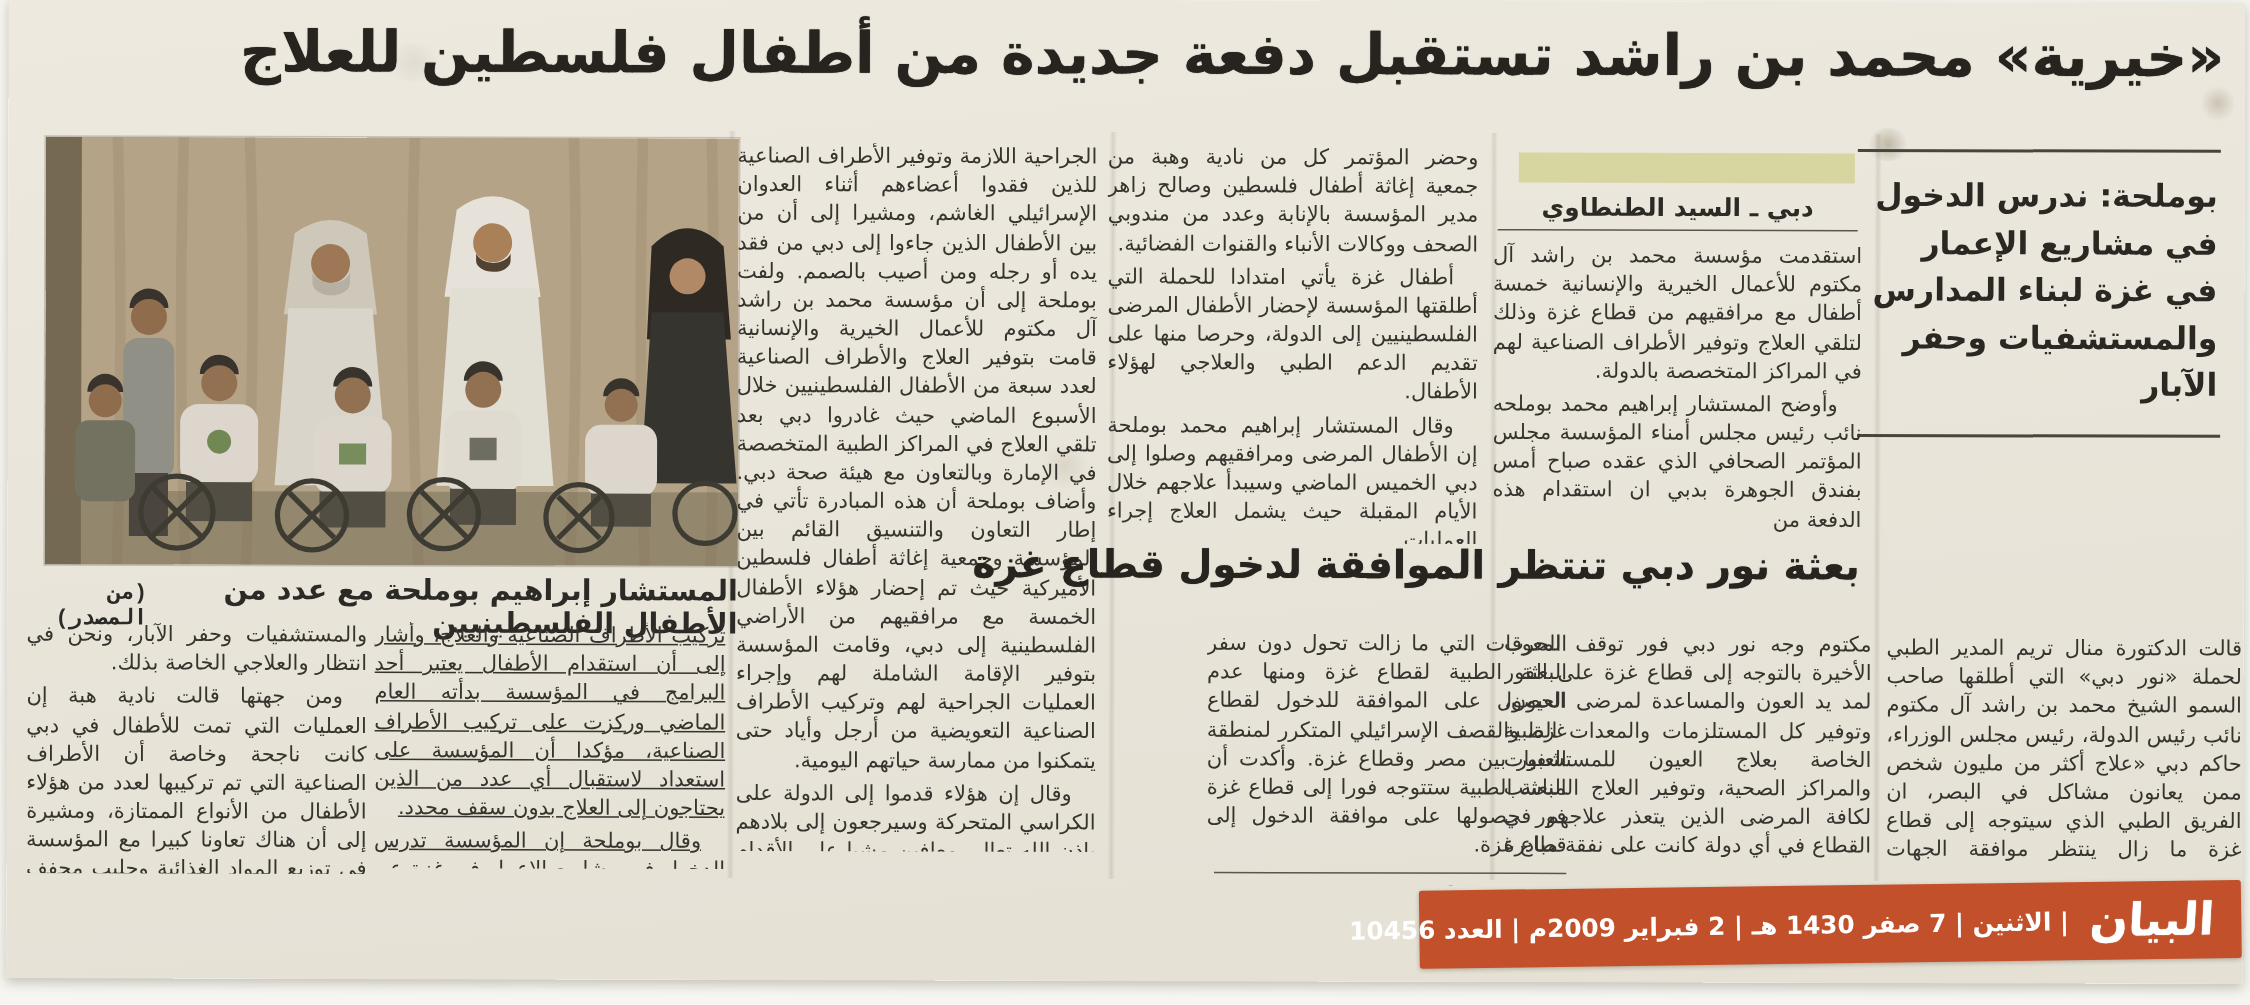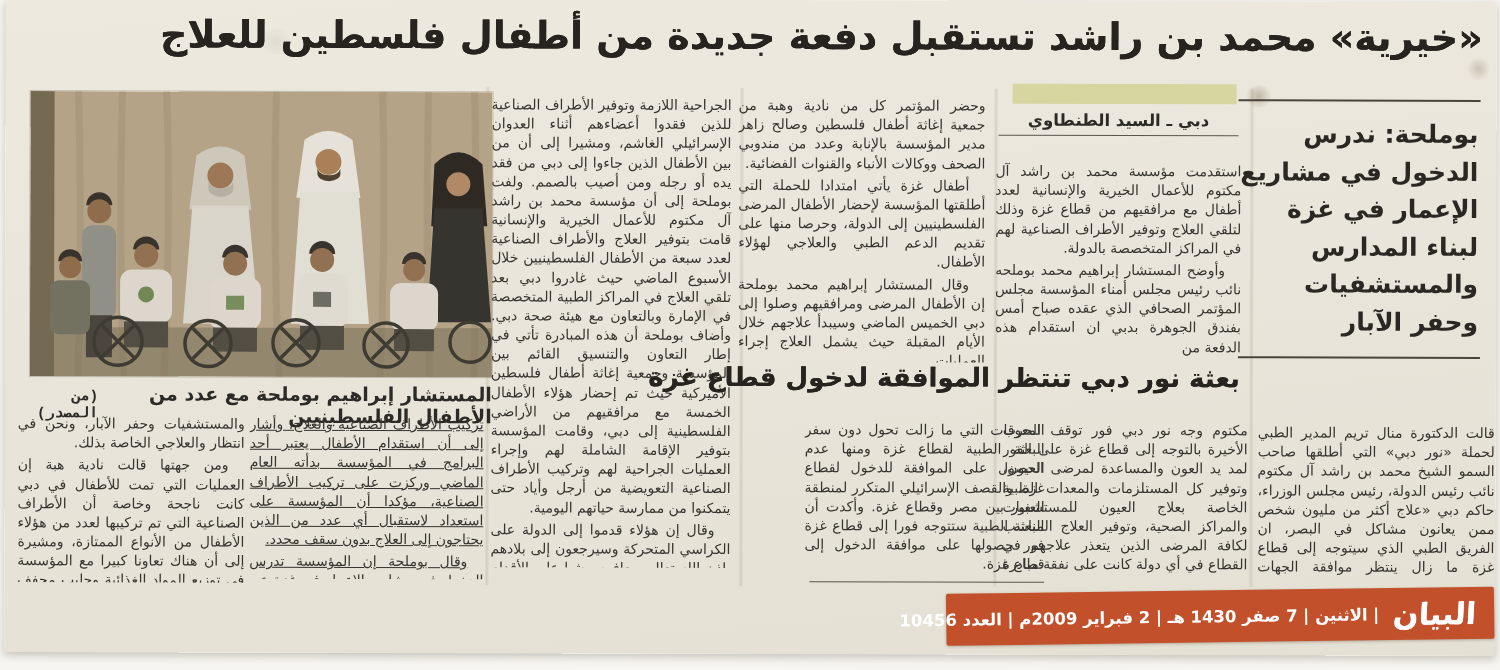--- a/index.html
+++ b/index.html
@@ -29,24 +29,24 @@
   .headline{
     position:absolute;top:14px;right:14px;white-space:nowrap;
     font-size:38px;font-weight:900;letter-spacing:-.5px;color:#27241f;
     text-shadow:0 0 .6px #27241f;
   }
   
   .pullquote{
     position:absolute;right:16px;top:98px;width:242px;
     border-top:2px solid #49453d;border-bottom:2px solid #49453d;
     padding:14px 2px 16px;box-sizing:border-box;
-    font-size:25px;font-weight:800;line-height:1.5;color:#2b2824;text-align:right;
-  }
-  
-  .byline-block{position:absolute;left:993px;top:83px;width:240px;}
+    font-size:21px;font-weight:800;line-height:1.5;color:#2b2824;text-align:right;
+  }
+  
+  .byline-block{position:absolute;left:993px;top:101px;width:240px;}
   .byline-bar{width:224px;height:20px;background:#d7d5a0;margin:0 2px 7px auto;}
   .byline{font-size:16.5px;font-weight:800;color:#2c2a25;text-align:center;padding-bottom:5px;border-bottom:1.5px solid #5a564e;}
   
   .c{position:absolute;overflow:hidden;box-sizing:border-box;}
   .bodytext{font-size:14px;line-height:1.37;color:#36342e;text-align:justify;}
   .bodytext p{margin:0 0 3px;}
   .bodytext p + p{text-indent:16px;}
   .col-s1c1{left:990px;top:161px;width:246px;height:198px;}
   .col-s1c2{left:733px;top:96px;width:247px;height:266px;}
   .col-s1c3{left:486px;top:96px;width:240px;height:472px;}
@@ -102,21 +102,21 @@
     <div class="headline">«خيرية» محمد بن راشد تستقبل دفعة جديدة من أطفال فلسطين للعلاج</div>
 
     <div class="pullquote">بوملحة: ندرس الدخول في مشاريع الإعمار في غزة لبناء المدارس والمستشفيات وحفر الآبار</div>
 
     <div class="byline-block">
       <div class="byline-bar"></div>
       <div class="byline">دبي ـ السيد الطنطاوي</div>
     </div>
 
     <div class="c bodytext col-s1c1">
-      <p>استقدمت مؤسسة محمد بن راشد آل مكتوم للأعمال الخيرية والإنسانية لعدد أطفال مع مرافقيهم من قطاع غزة وذلك لتلقي العلاج وتوفير الأطراف الصناعية لهم في المراكز المتخصصة بالدولة.</p>
+      <p>استقدمت مؤسسة محمد بن راشد آل مكتوم للأعمال الخيرية والإنسانية خمسة أطفال مع مرافقيهم من قطاع غزة وذلك لتلقي العلاج وتوفير الأطراف الصناعية لهم في المراكز المتخصصة بالدولة.</p>
       <p>وأوضح المستشار إبراهيم محمد بوملحه نائب رئيس مجلس أمناء المؤسسة مجلس المؤتمر الصحافي الذي عقده صباح أمس بفندق الجوهرة بدبي ان استقدام هذه الدفعة من</p>
     </div>
     <div class="c bodytext col-s1c2">
       <p>وحضر المؤتمر كل من نادية وهبة من جمعية إغاثة أطفال فلسطين وصالح زاهر مدير المؤسسة بالإنابة وعدد من مندوبي الصحف ووكالات الأنباء والقنوات الفضائية.</p>
       <p>أطفال غزة يأتي امتدادا للحملة التي أطلقتها المؤسسة لإحضار الأطفال المرضى الفلسطينيين إلى الدولة، وحرصا منها على تقديم الدعم الطبي والعلاجي لهؤلاء الأطفال.</p>
       <p>وقال المستشار إبراهيم محمد بوملحة إن الأطفال المرضى ومرافقيهم وصلوا إلى دبي الخميس الماضي وسيبدأ علاجهم خلال الأيام المقبلة حيث يشمل العلاج إجراء العمليات</p>
     </div>
     <div class="c bodytext col-s1c3">
       <p>الجراحية اللازمة وتوفير الأطراف الصناعية للذين فقدوا أعضاءهم أثناء العدوان الإسرائيلي الغاشم، ومشيرا إلى أن من بين الأطفال الذين جاءوا إلى دبي من فقد يده أو رجله ومن أصيب بالصمم. ولفت بوملحة إلى أن مؤسسة محمد بن راشد آل مكتوم للأعمال الخيرية والإنسانية قامت بتوفير العلاج والأطراف الصناعية لعدد سبعة من الأطفال الفلسطينيين خلال الأسبوع الماضي حيث غادروا دبي بعد تلقي العلاج في المراكز الطبية المتخصصة في الإمارة وبالتعاون مع هيئة صحة دبي. وأضاف بوملحة أن هذه المبادرة تأتي في إطار التعاون والتنسيق القائم بين المؤسسة وجمعية إغاثة أطفال فلسطين الأميركية حيث تم إحضار هؤلاء الأطفال الخمسة مع مرافقيهم من الأراضي الفلسطينية إلى دبي، وقامت المؤسسة بتوفير الإقامة الشاملة لهم وإجراء العمليات الجراحية لهم وتركيب الأطراف الصناعية التعويضية من أرجل وأياد حتى يتمكنوا من ممارسة حياتهم اليومية.</p>
       <p>وقال إن هؤلاء قدموا إلى الدولة على الكراسي المتحركة وسيرجعون إلى بلادهم بإذن الله تعالى معافين مشيا على الأقدام بعد أن يتخلصوا من الكراسي المتحركة.</p>

